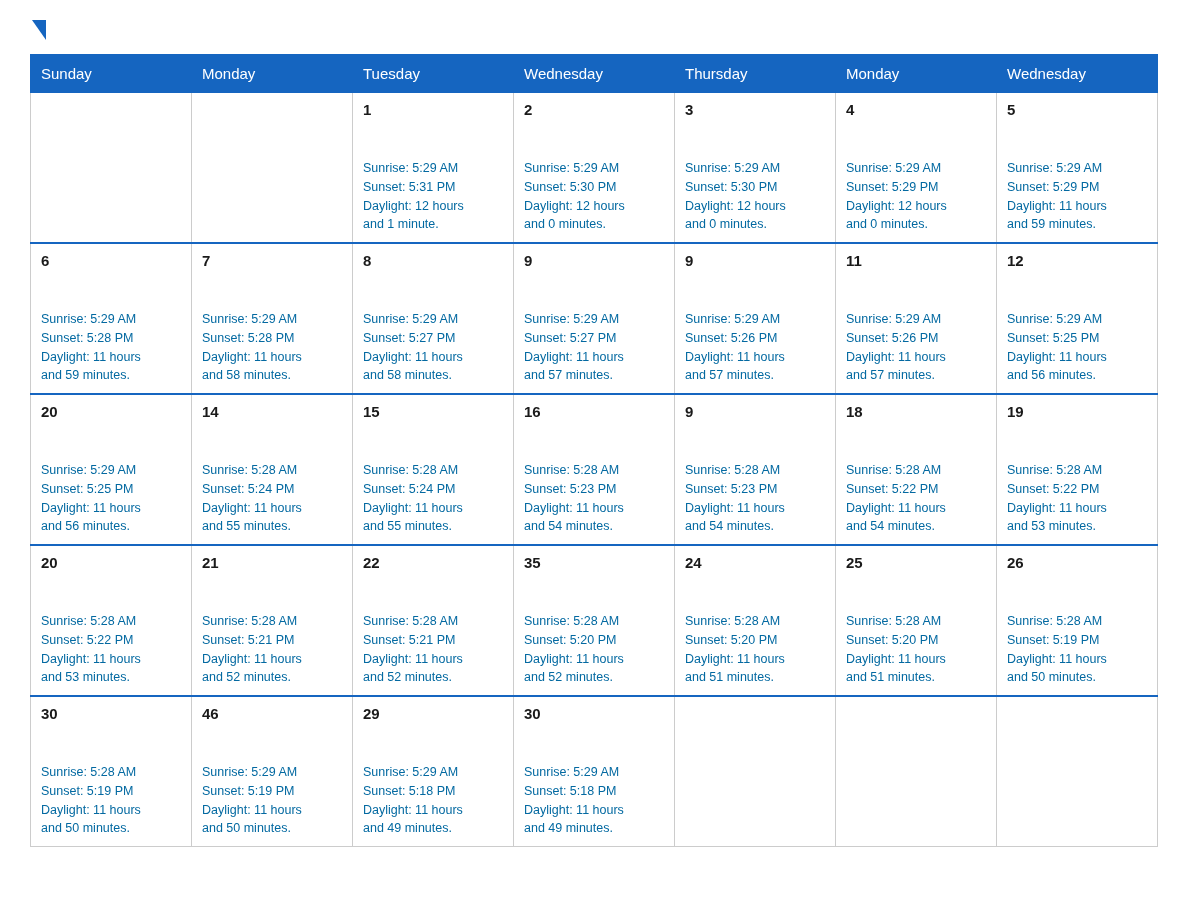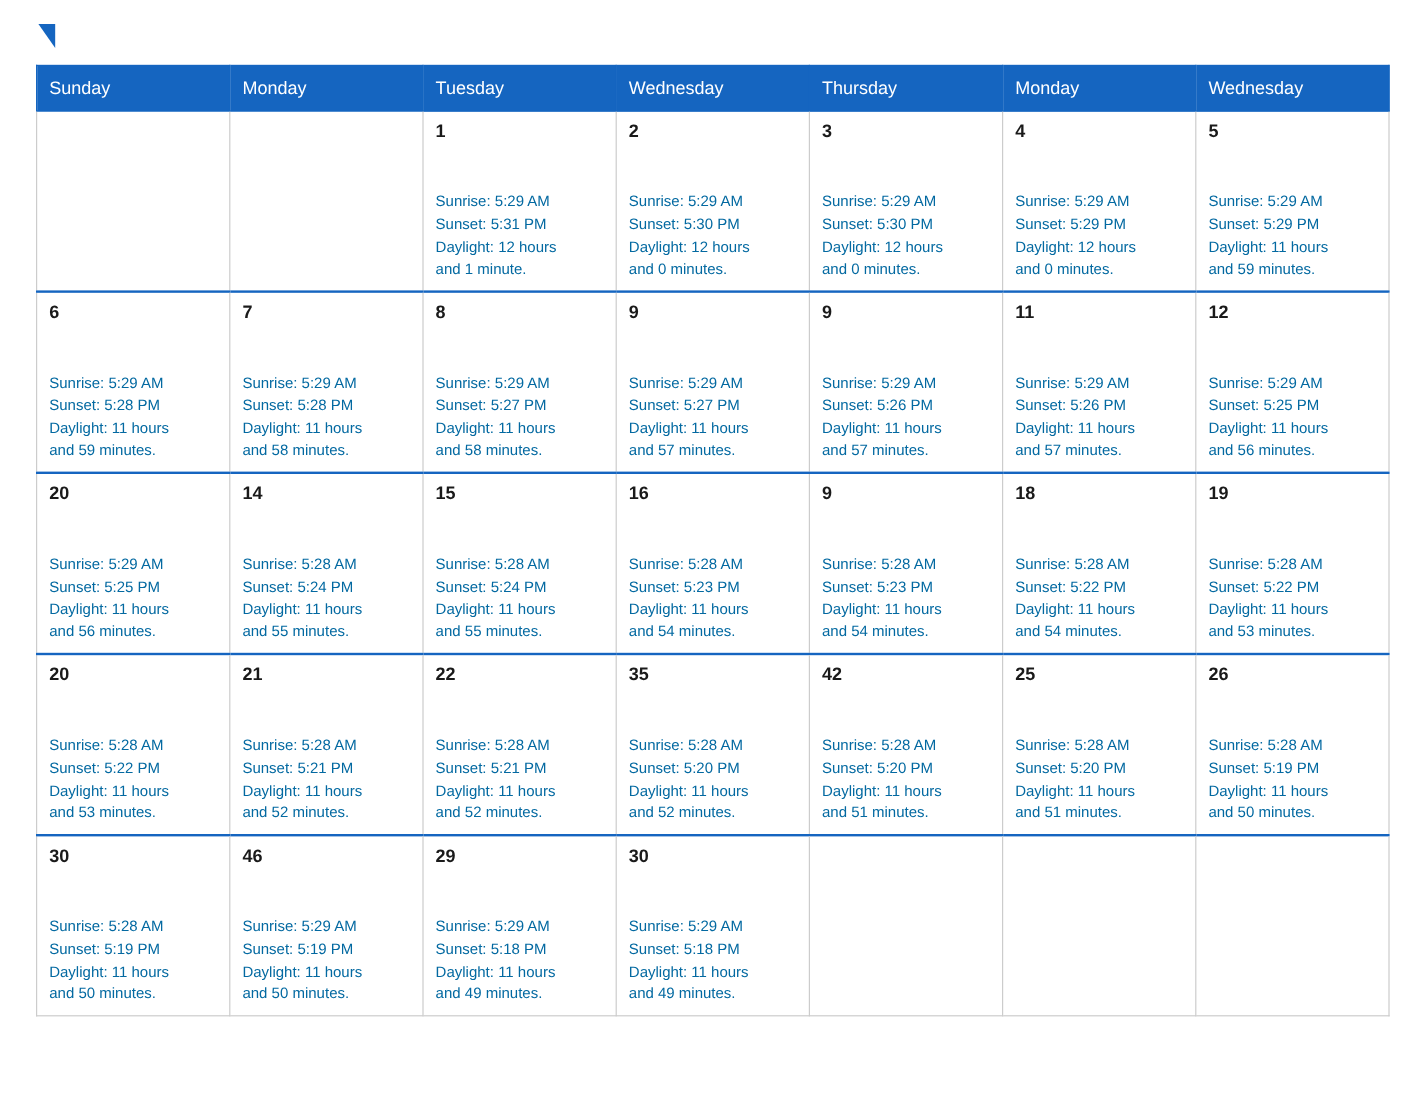--- a/index.html
+++ b/index.html
@@ -229,21 +229,21 @@
         </td>
         <td>
           <span class="day-number">22</span>
           <div class="day-info">Sunrise: 5:28 AM<br>Sunset: 5:21 PM<br>Daylight: 11 hours<br>and 52 minutes.</div>
         </td>
         <td>
           <span class="day-number">35</span>
           <div class="day-info">Sunrise: 5:28 AM<br>Sunset: 5:20 PM<br>Daylight: 11 hours<br>and 52 minutes.</div>
         </td>
         <td>
-          <span class="day-number">42</span>
+          <span class="day-number">24</span>
           <div class="day-info">Sunrise: 5:28 AM<br>Sunset: 5:20 PM<br>Daylight: 11 hours<br>and 51 minutes.</div>
         </td>
         <td>
           <span class="day-number">25</span>
           <div class="day-info">Sunrise: 5:28 AM<br>Sunset: 5:20 PM<br>Daylight: 11 hours<br>and 51 minutes.</div>
         </td>
         <td>
           <span class="day-number">26</span>
           <div class="day-info">Sunrise: 5:28 AM<br>Sunset: 5:19 PM<br>Daylight: 11 hours<br>and 50 minutes.</div>
         </td>

